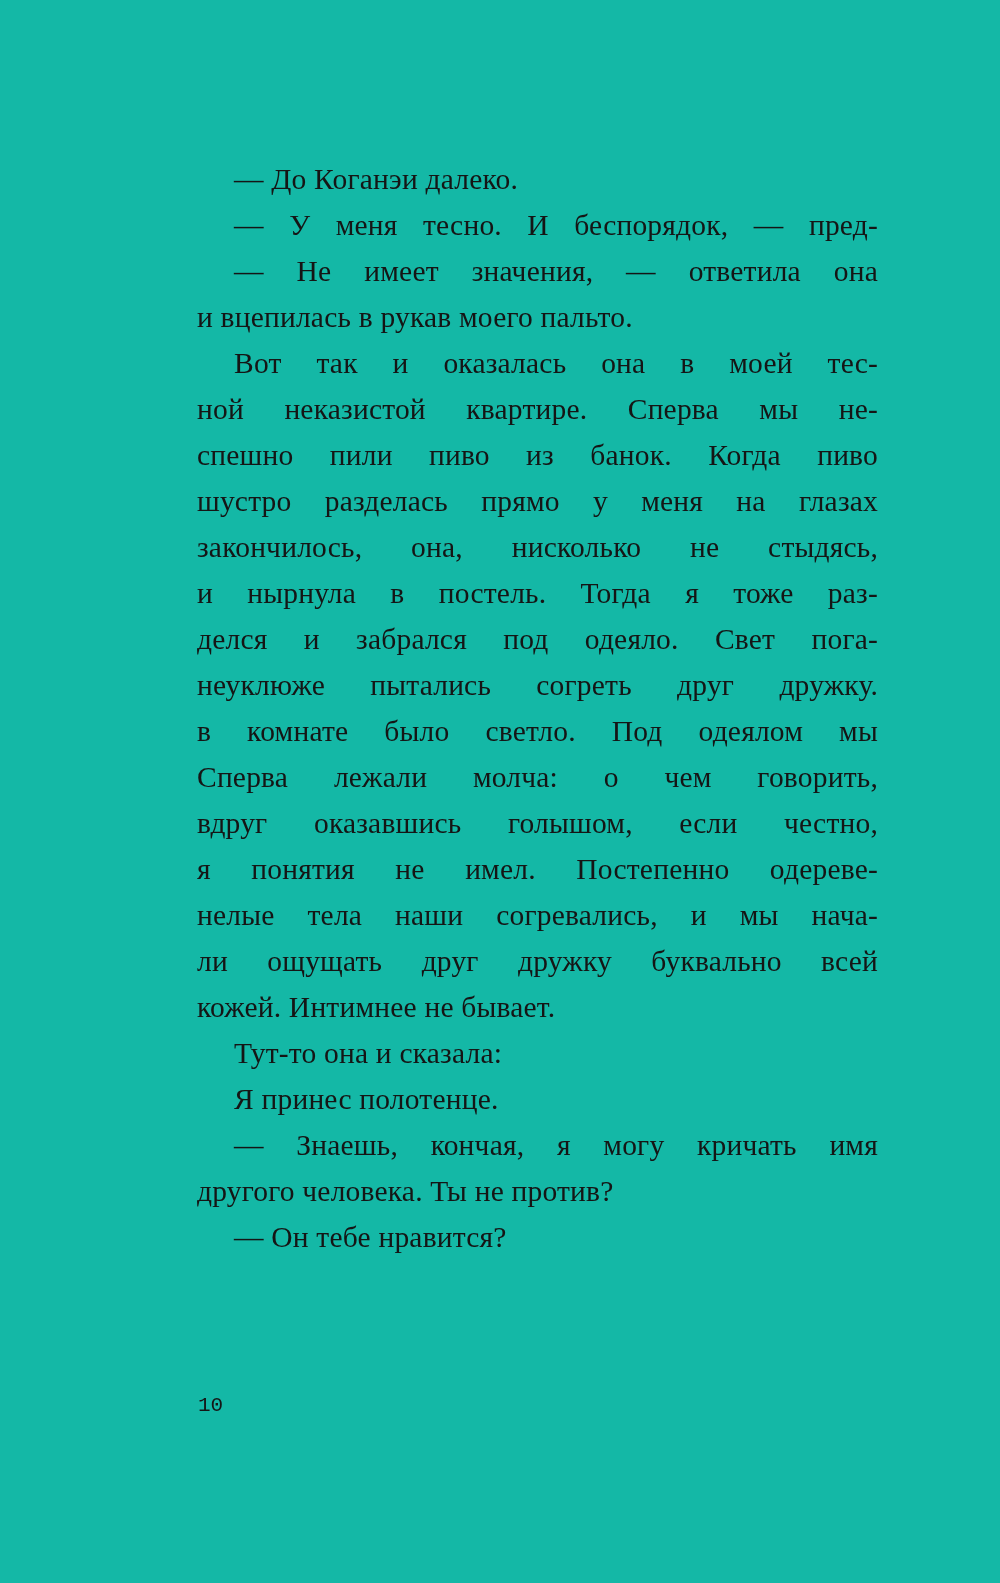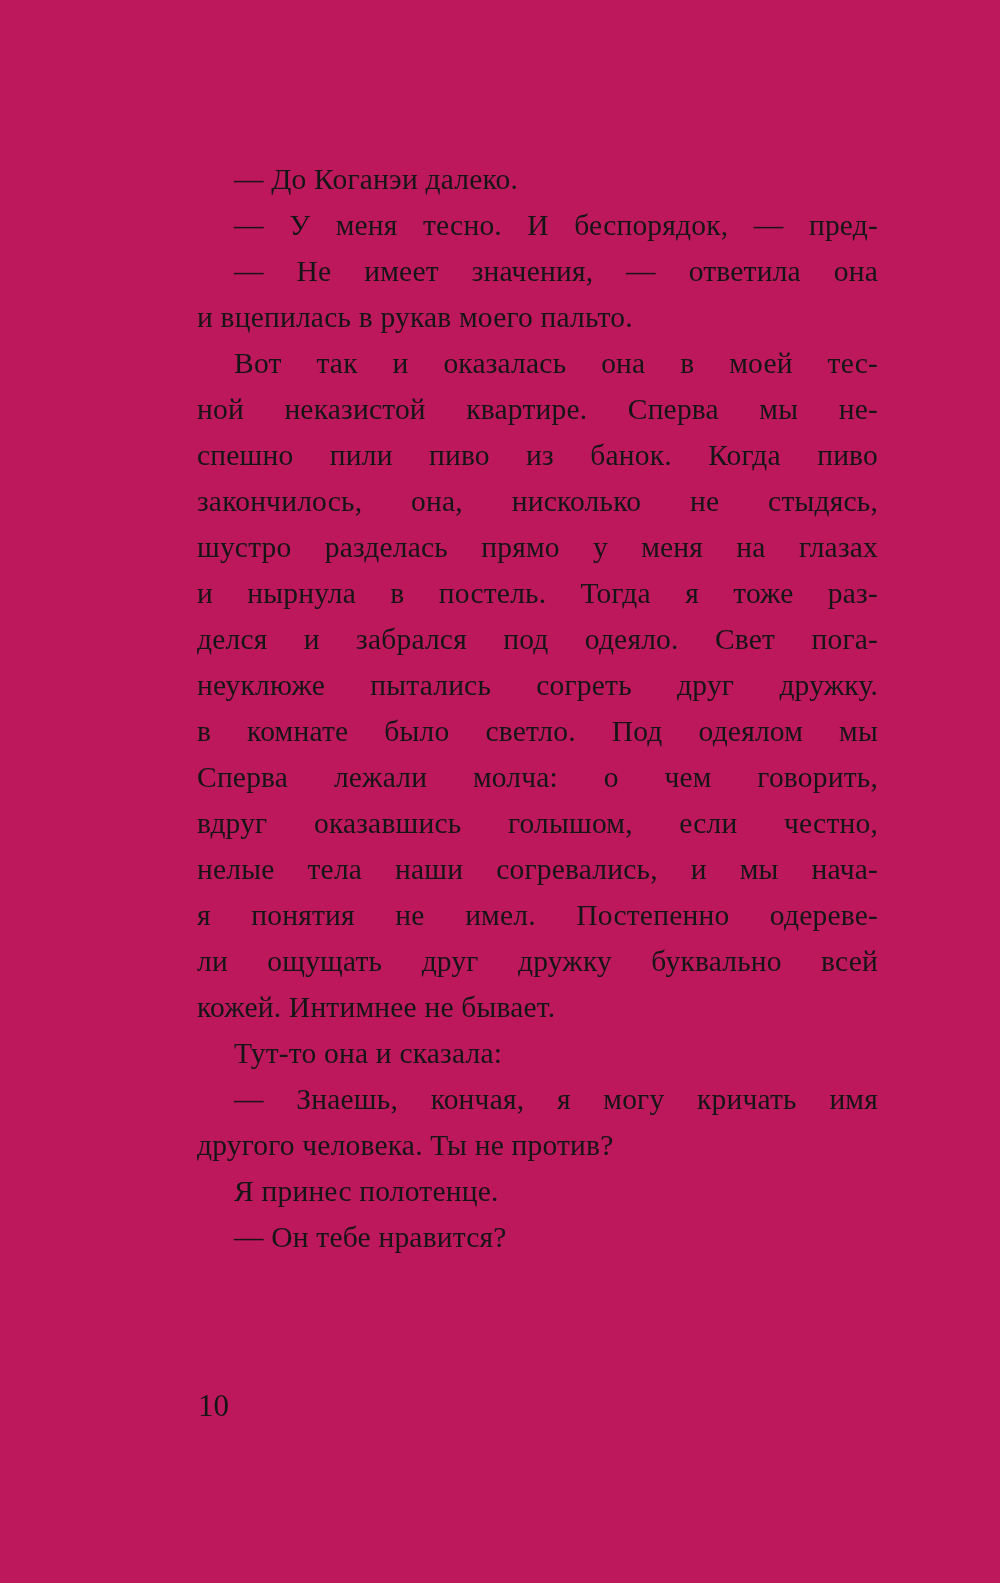--- a/index.html
+++ b/index.html
@@ -11,21 +11,21 @@
     height: 1583px;
     background: #ffffff;
     position: relative;
     overflow: hidden;
     font-family: "Liberation Serif", "DejaVu Serif", serif;
     color: #151515;
   }
   .book-page {
     position: absolute;
     inset: 0;
-    background: #be185d;
+    background: #14b8a6;
   }
   .text-block {
     position: absolute;
     left: 197px;
     top: 156px;
     width: 681px;
     font-size: 29.5px;
     line-height: 46px;
     letter-spacing: 0.2px;
   }
@@ -41,23 +41,24 @@
   .line.last {
     text-align-last: left;
   }
   .line.indent {
     text-indent: 37px;
   }
   .page-number {
     position: absolute;
     left: 198px;
     top: 1390px;
-    font-size: 31px;
+    font-size: 21px;
     line-height: 32px;
     color: #151515;
+    font-family: Liberation Mono, monospace;
   }
 </style>
 </head>
 <body>
 
 <div class="book-page">
   <div class="text-block" id="text-block">
       <div class="paragraph">
         <div class="line last indent">— До Коганэи далеко.</div>
       </div>
@@ -65,41 +66,41 @@
         <div class="line indent">— У меня тесно. И беспорядок, — пред-</div>
       </div>
       <div class="paragraph">
         <div class="line indent">— Не имеет значения, — ответила она</div>
         <div class="line last">и вцепилась в рукав моего пальто.</div>
       </div>
       <div class="paragraph">
         <div class="line indent">Вот так и оказалась она в моей тес-</div>
         <div class="line">ной неказистой квартире. Сперва мы не-</div>
         <div class="line">спешно пили пиво из банок. Когда пиво</div>
+        <div class="line">шустро разделась прямо у меня на глазах</div>
         <div class="line">закончилось, она, нисколько не стыдясь,</div>
-        <div class="line">шустро разделась прямо у меня на глазах</div>
         <div class="line">и нырнула в постель. Тогда я тоже раз-</div>
         <div class="line">делся и забрался под одеяло. Свет пога-</div>
         <div class="line">неуклюже пытались согреть друг дружку.</div>
         <div class="line">в комнате было светло. Под одеялом мы</div>
         <div class="line">Сперва лежали молча: о чем говорить,</div>
         <div class="line">вдруг оказавшись голышом, если честно,</div>
+        <div class="line">я понятия не имел. Постепенно одереве-</div>
         <div class="line">нелые тела наши согревались, и мы нача-</div>
-        <div class="line">я понятия не имел. Постепенно одереве-</div>
         <div class="line">ли ощущать друг дружку буквально всей</div>
         <div class="line last">кожей. Интимнее не бывает.</div>
       </div>
       <div class="paragraph">
         <div class="line last indent">Тут-то она и сказала:</div>
       </div>
       <div class="paragraph">
+        <div class="line last indent">Я принес полотенце.</div>
+      </div>
+      <div class="paragraph">
         <div class="line indent">— Знаешь, кончая, я могу кричать имя</div>
         <div class="line last">другого человека. Ты не против?</div>
-      </div>
-      <div class="paragraph">
-        <div class="line last indent">Я принес полотенце.</div>
       </div>
       <div class="paragraph">
         <div class="line last indent">— Он тебе нравится?</div>
       </div>
     </div>
   <div class="page-number">10</div>
 </div>
 
 </body></html>

